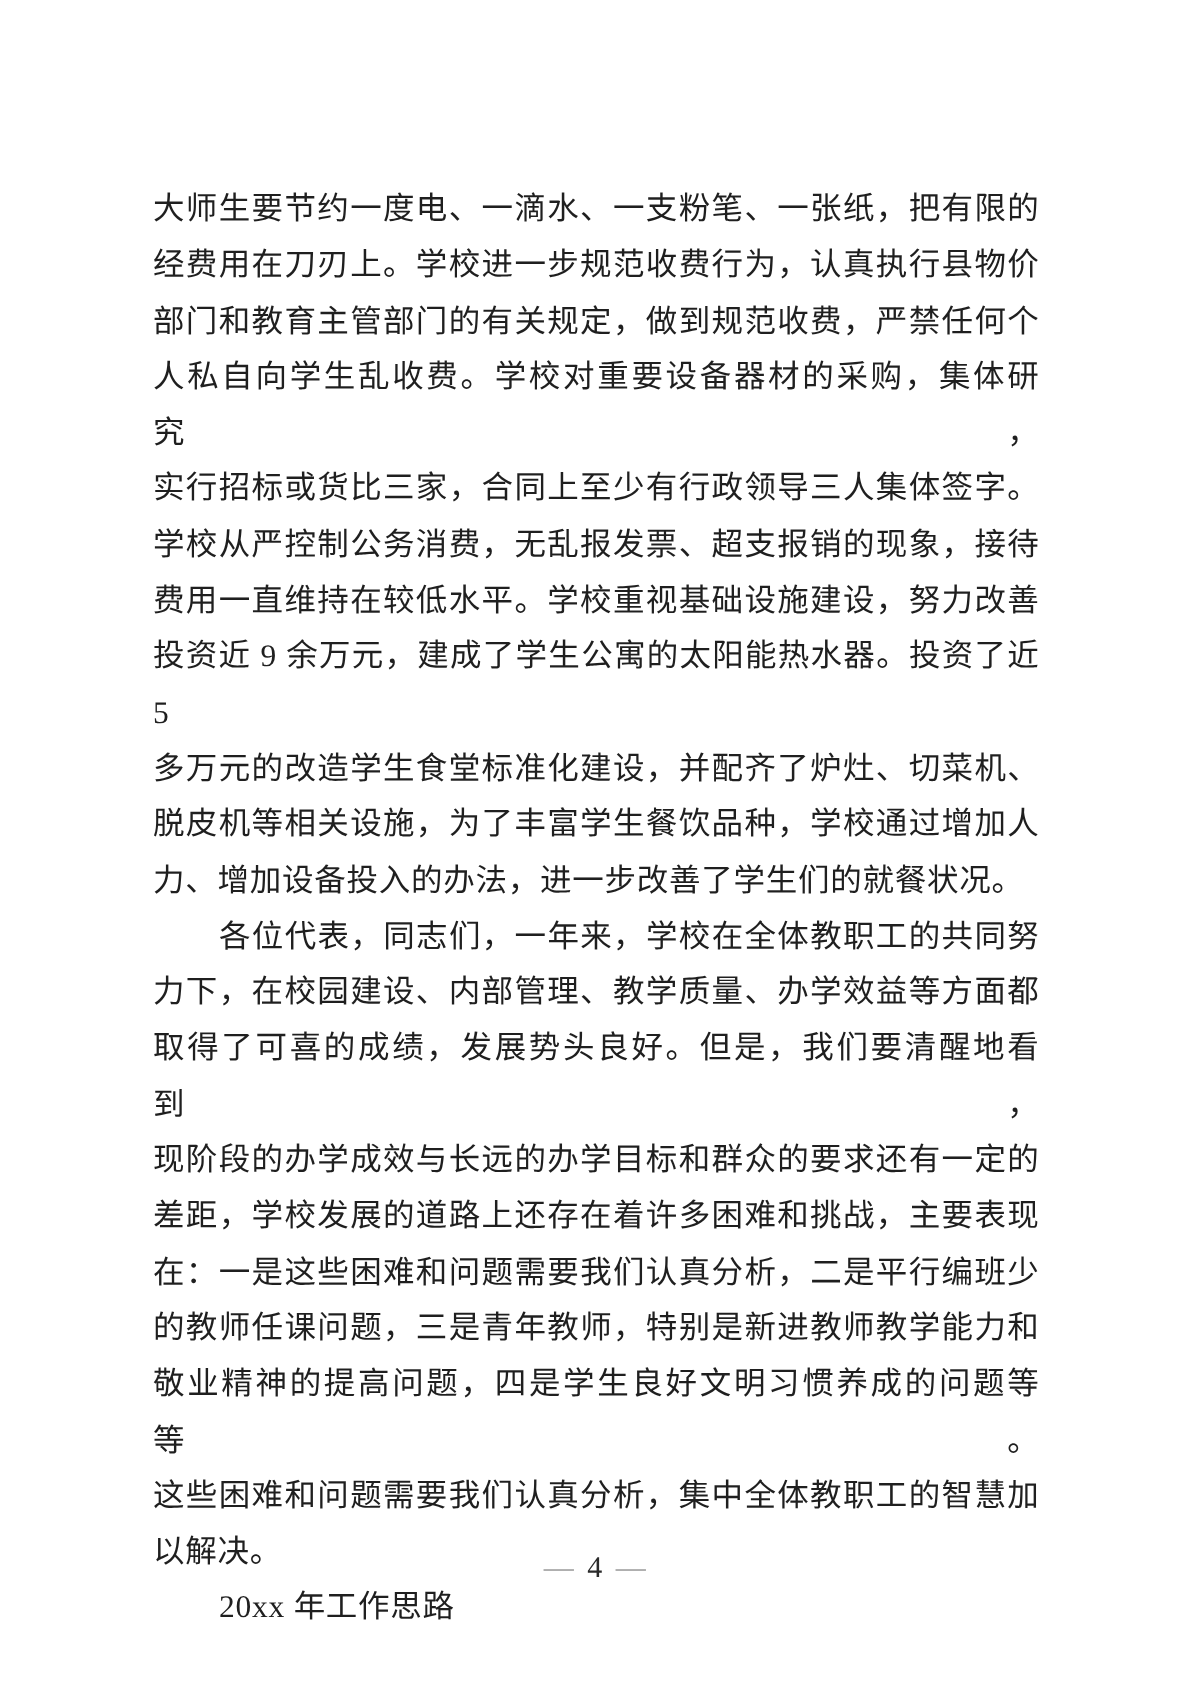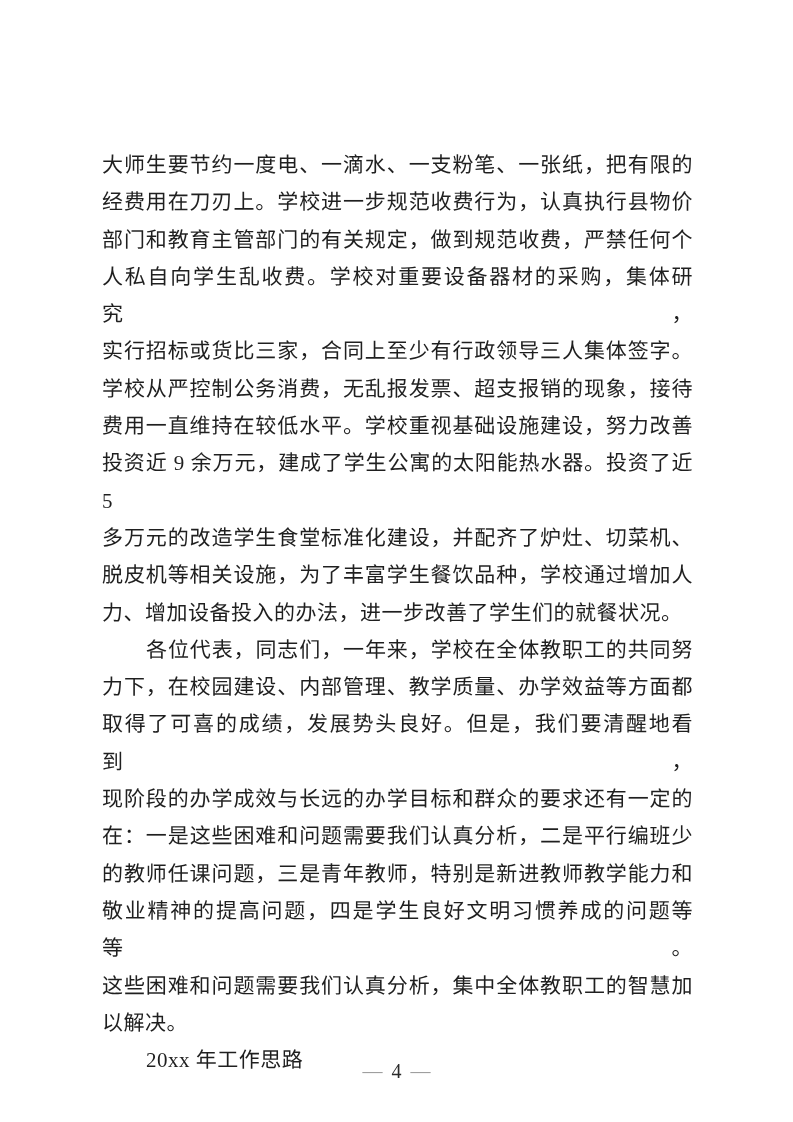--- a/index.html
+++ b/index.html
@@ -12,21 +12,20 @@
     background: #ffffff;
     position: relative;
     overflow: hidden;
     font-family: "Liberation Serif", "DejaVu Serif", serif;
     color: #1f1f1f;
   }
   .page {
     position: absolute;
     inset: 0;
     background: #ffffff;
-    margin-top: 26px;
   }
   .doc-body {
     position: absolute;
     left: 102px;
     top: 121px;
     width: 591px;
   }
   .line {
     font-size: 21px;
     line-height: 37.3px;
@@ -82,20 +81,21 @@
       <div class="line full"><span class="run">学校从严控制公务消费，无乱报发票、超支报销的现象，接待</span></div>
       <div class="line full"><span class="run">费用一直维持在较低水平。学校重视基础设施建设，努力改善</span></div>
       <div class="line full"><span class="run">投资近 9 余万元，建成了学生公寓的太阳能热水器。投资了近 5</span></div>
       <div class="line full"><span class="run">多万元的改造学生食堂标准化建设，并配齐了炉灶、切菜机、</span></div>
       <div class="line full"><span class="run">脱皮机等相关设施，为了丰富学生餐饮品种，学校通过增加人</span></div>
       <div class="line natural"><span class="run">力、增加设备投入的办法，进一步改善了学生们的就餐状况。</span></div>
       <div class="line full indent"><span class="run">各位代表，同志们，一年来，学校在全体教职工的共同努</span></div>
       <div class="line full"><span class="run">力下，在校园建设、内部管理、教学质量、办学效益等方面都</span></div>
       <div class="line full"><span class="run">取得了可喜的成绩，发展势头良好。但是，我们要清醒地看到，</span></div>
       <div class="line full"><span class="run">现阶段的办学成效与长远的办学目标和群众的要求还有一定的</span></div>
+      <div class="line full"><span class="run">差距，学校发展的道路上还存在着许多困难和挑战，主要表现</span></div>
       <div class="line full"><span class="run">在：</span><span class="run bold">一是</span><span class="run">这些困难和问题需要我们认真分析，</span><span class="run bold">二是</span><span class="run">平行编班少</span></div>
       <div class="line full"><span class="run">的教师任课问题，</span><span class="run bold">三是</span><span class="run">青年教师，特别是新进教师教学能力和</span></div>
       <div class="line full"><span class="run">敬业精神的提高问题，</span><span class="run bold">四是</span><span class="run">学生良好文明习惯养成的问题等等。</span></div>
       <div class="line full"><span class="run">这些困难和问题需要我们认真分析，集中全体教职工的智慧加</span></div>
       <div class="line natural"><span class="run">以解决。</span></div>
       <div class="line natural indent"><span class="run">20xx 年工作思路</span></div>
     </main>
   <footer class="page-footer">
     <span class="dash">—</span><span class="page-num">4</span><span class="dash">—</span>
   </footer>

